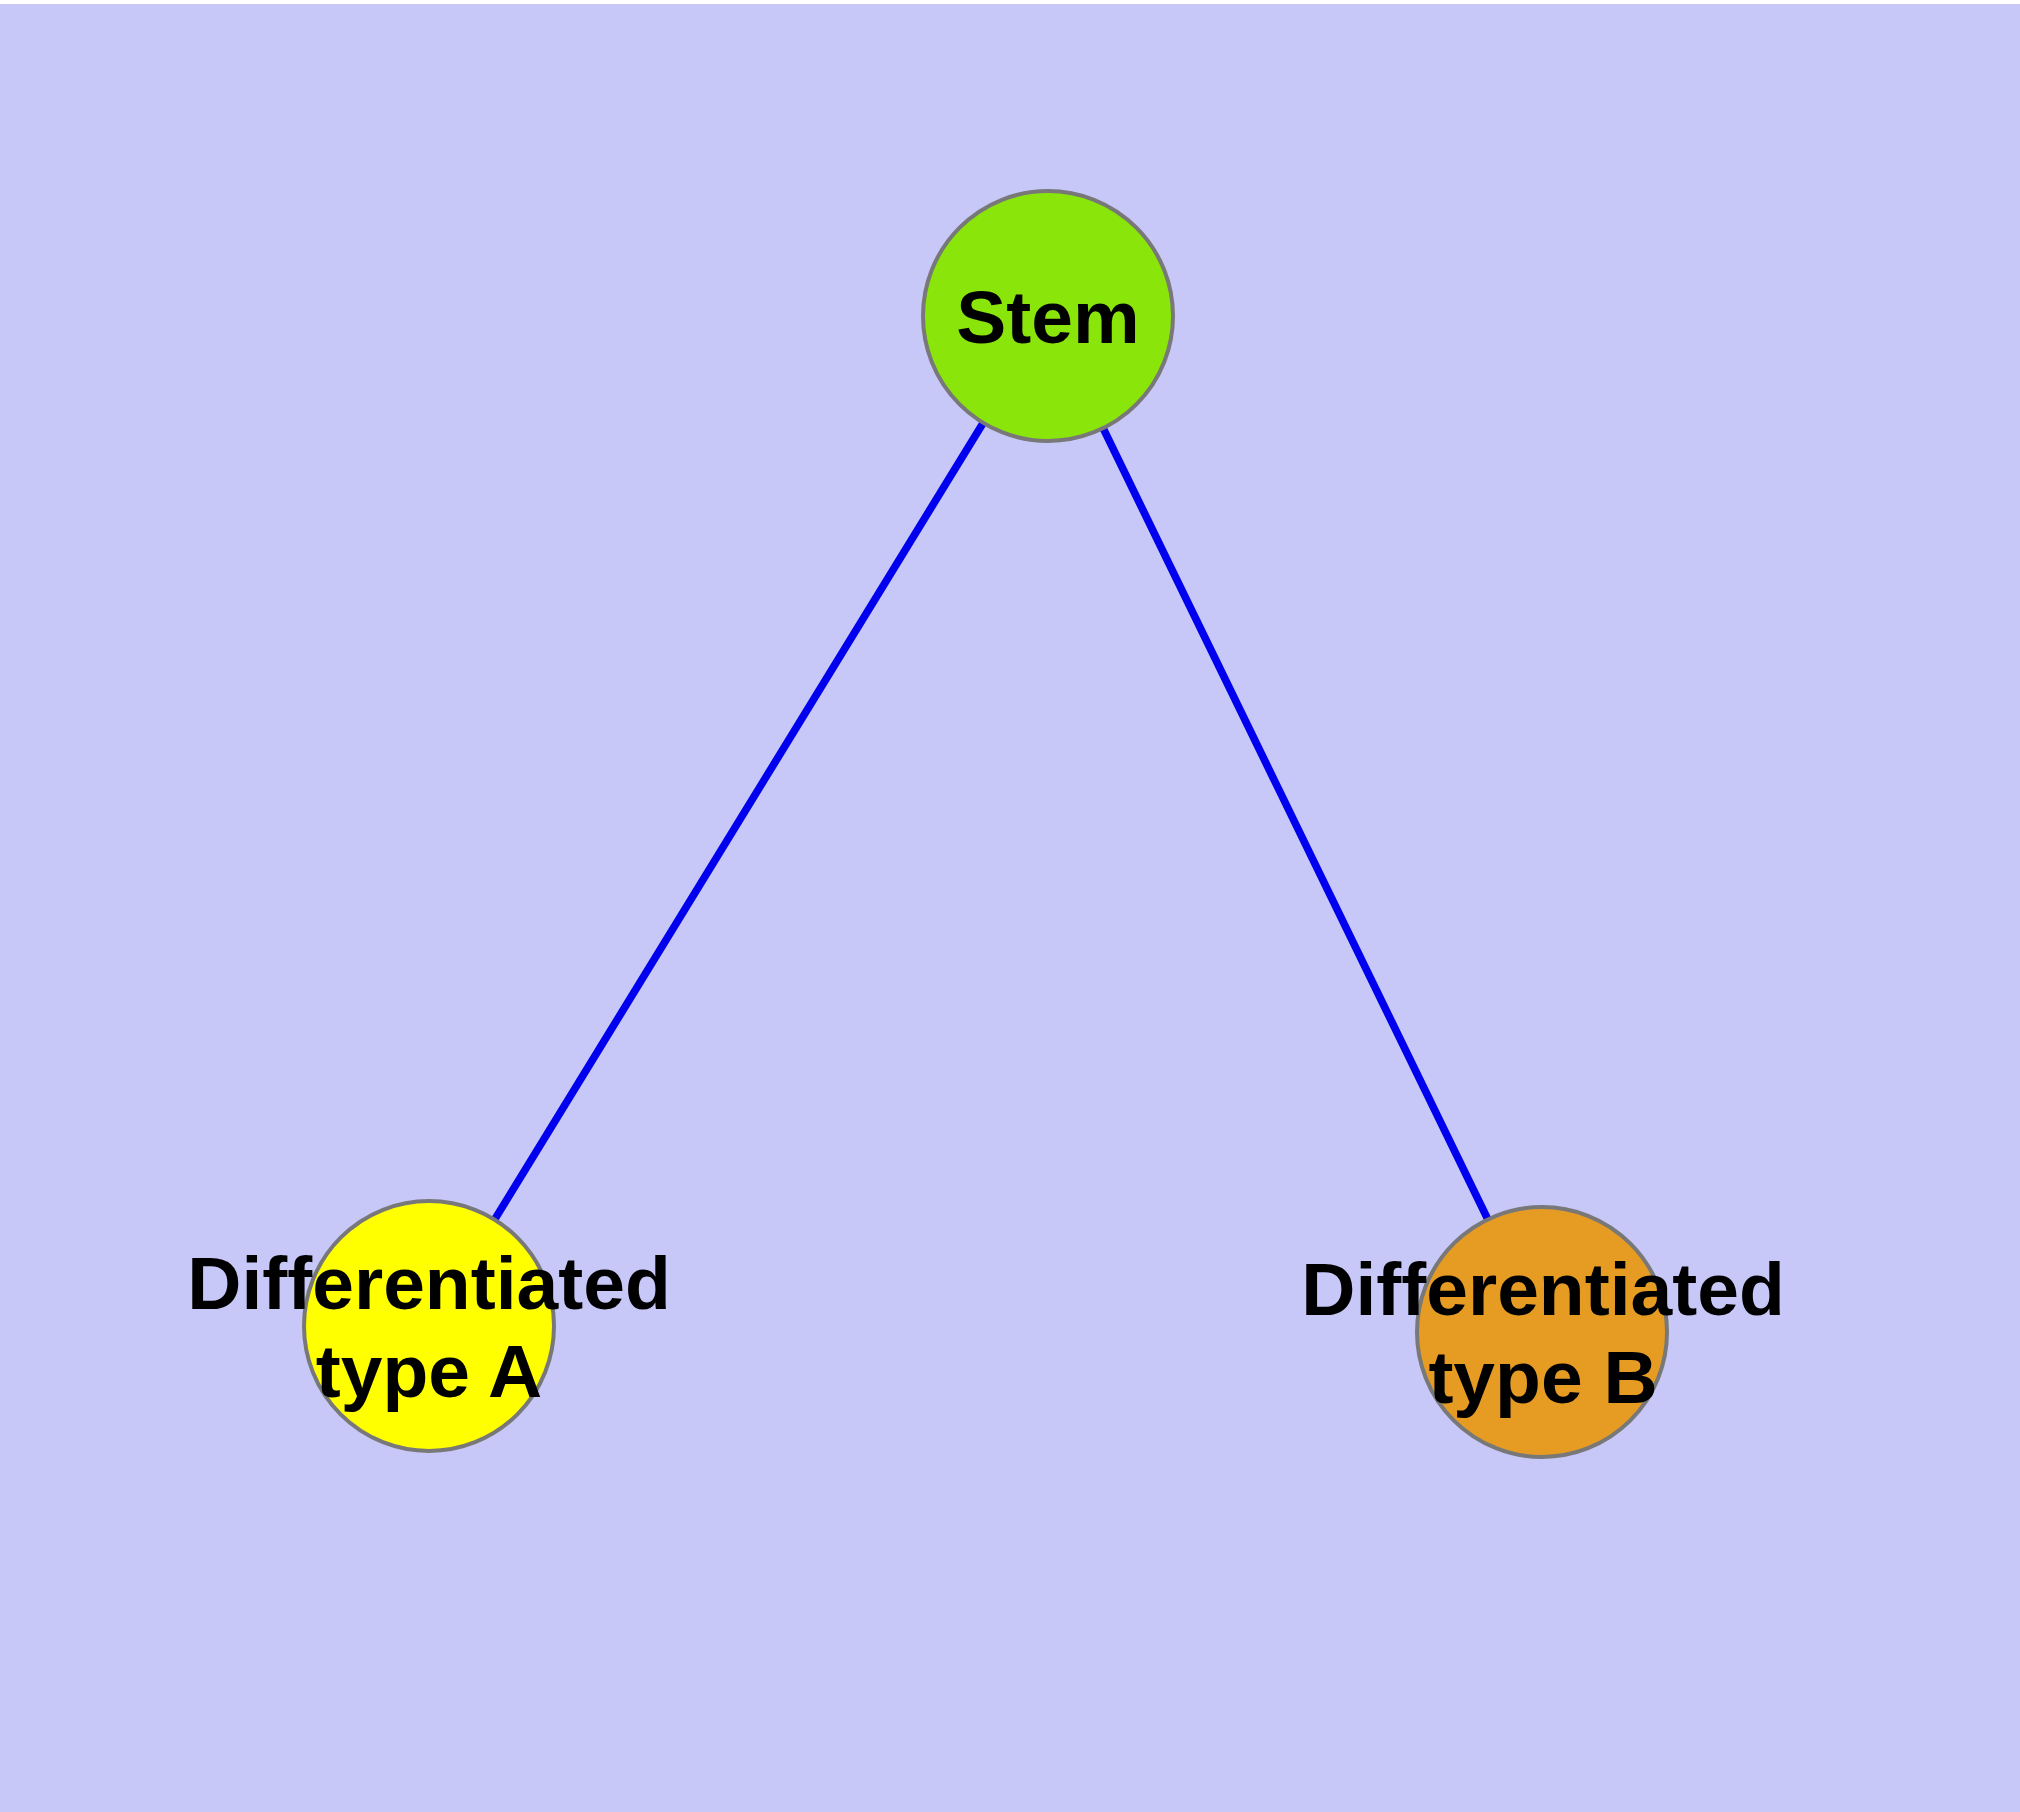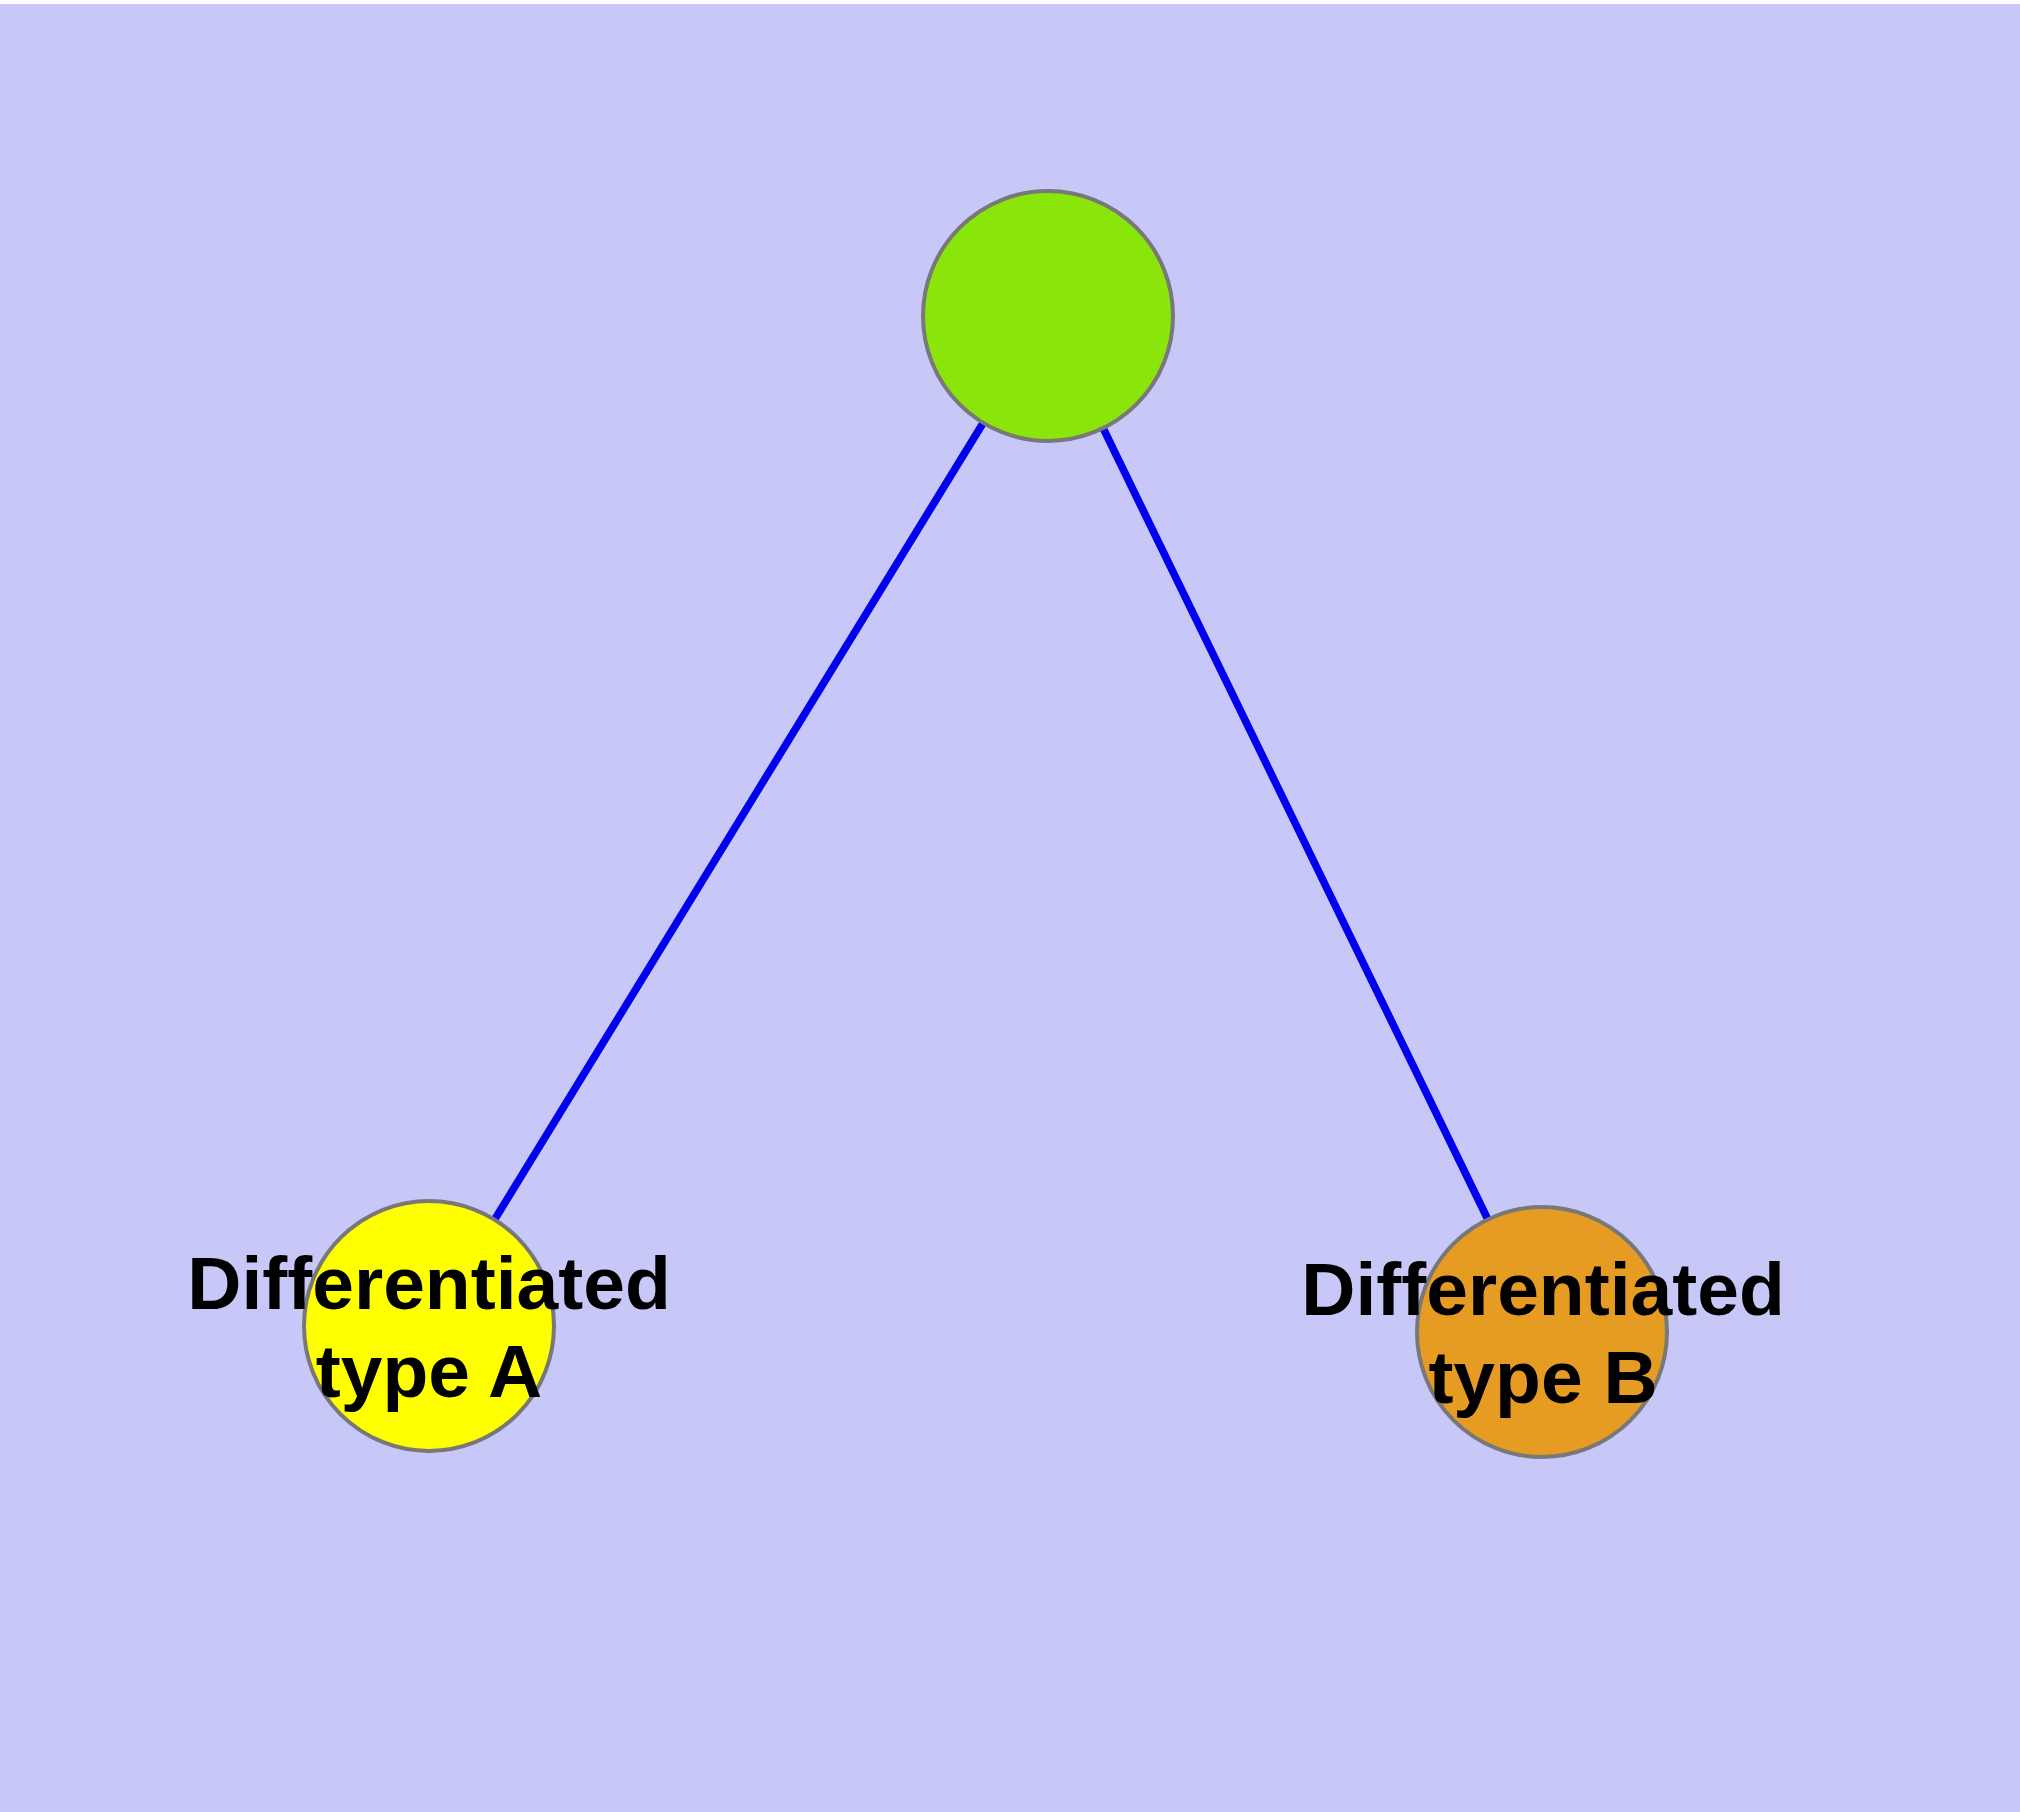--- a/index.html
+++ b/index.html
@@ -62,20 +62,21 @@
     <line class="edge" x1="1237" y1="373" x2="506" y2="1565" style="stroke: rgb(0, 0, 238);"></line>
     <line class="edge" x1="1237" y1="373" x2="1820" y2="1572" style="stroke: rgb(0, 0, 238);"></line>
   </svg>
 
   <div class="node node-stem" style="background-color: rgb(138, 230, 10);"></div>
 
   <div class="node node-a" style="background-color: rgb(255, 255, 0);"></div>
 
   <div class="node node-b" style="background-color: rgb(230, 155, 35);"></div>
 
+  <div class="node-label label-stem" style="color: rgb(0, 0, 0);">Stem</div>
 
   <div class="node-label label-a" style="color: rgb(0, 0, 0);">Differentiated
 type A</div>
 
   <div class="node-label label-b" style="color: rgb(0, 0, 0);">Differentiated
 type B</div>
 
   <div class="top-strip"></div>
 </div>
 

